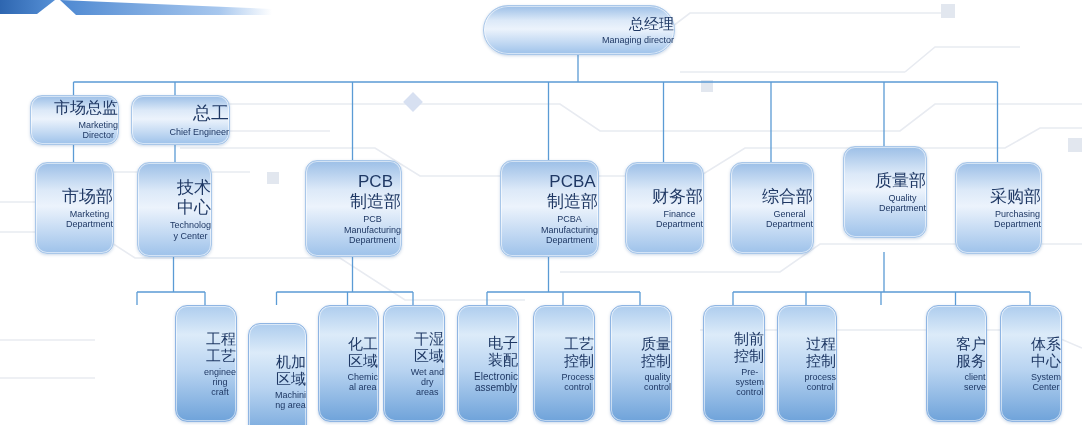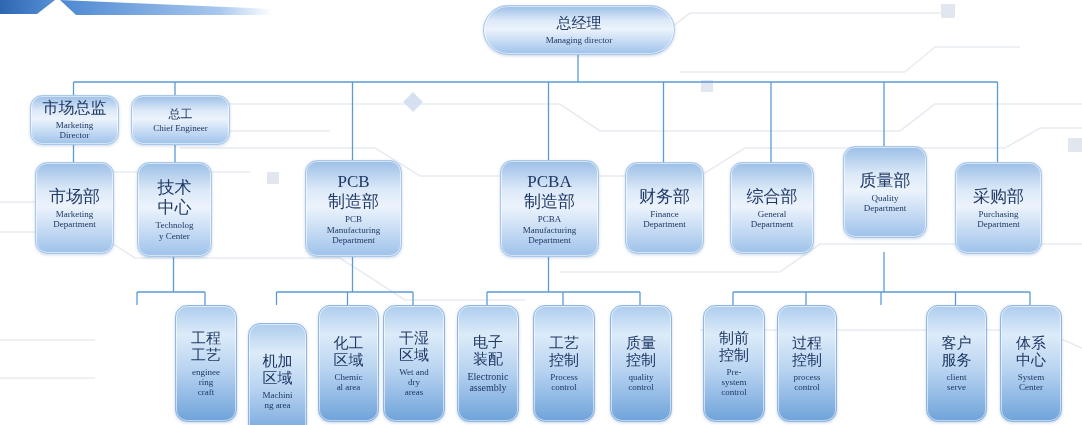--- a/index.html
+++ b/index.html
@@ -2,26 +2,25 @@
 <html><head>
 <meta charset="utf-8">
 <style>
   html,body{margin:0;padding:0;background:#fff;}
   #stage{
     position:relative;width:1082px;height:425px;overflow:hidden;background:#ffffff;
     font-family:"Liberation Sans","DejaVu Sans",sans-serif;color:#1f3864;
   }
   #stage svg.layer{position:absolute;left:0;top:0;}
   .node{
-    position:absolute;display:flex;flex-direction:column;align-items:center;justify-content:center;
+    position:absolute;display:flex;flex-direction:column;align-items:flex-end;justify-content:center;
     border-radius:12px;border:1px solid #a9c7e9;text-align:center;color:#1f3864;z-index:2;
     background:linear-gradient(180deg,#9cbfe7 0%,#dcе9f8 30%,#ecf3fc 48%,#c4daf3 75%,#9ec2ea 100%);
     background:linear-gradient(180deg,#9cbfe7 0%,#dce9f8 30%,#ecf3fc 48%,#c4daf3 75%,#9ec2ea 100%);
     box-shadow:0 1px 3px rgba(90,130,180,.30), inset 0 0 0 1px rgba(255,255,255,.55);
-    font-family:Liberation Serif, serif;
   }
   .node.root{border-radius:26px;}
   .node.l4{
     background:linear-gradient(180deg,#aecdee 0%,#dcebf9 25%,#b9d4f1 55%,#6fa3da 100%);
     border-color:#8fb5e3;
   }
   .zh{font-size:17px;line-height:1.18;white-space:pre-line;}
   .root .zh{font-size:15px;}
   .l4 .zh{font-size:15px;}
   .en{font-size:9px;line-height:1.12;white-space:pre-line;margin-top:2px;}
@@ -100,21 +99,21 @@
     <div class="zh">总经理</div>
     <div class="en">Managing director</div>
   </div>
 
   <div class="node" style="left:30px;top:95px;width:87px;height:48px">
     <div class="zh" style="font-size:16px">市场总监</div>
     <div class="en">Marketing
 Director</div>
   </div>
   <div class="node" style="left:131px;top:95px;width:97px;height:48px">
-    <div class="zh" style="font-size:12px">总工</div>
+    <div class="zh" style="font-size:18px">总工</div>
     <div class="en">Chief Engineer</div>
   </div>
 
   <div class="node" style="left:35px;top:162px;width:77px;height:90px">
     <div class="zh">市场部</div>
     <div class="en">Marketing
 Department</div>
   </div>
   <div class="node" style="left:137px;top:162px;width:73px;height:93px">
     <div class="zh">技术

